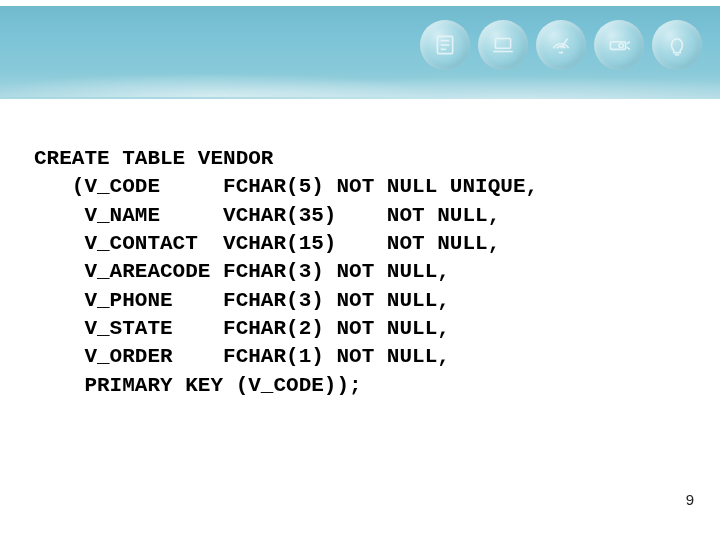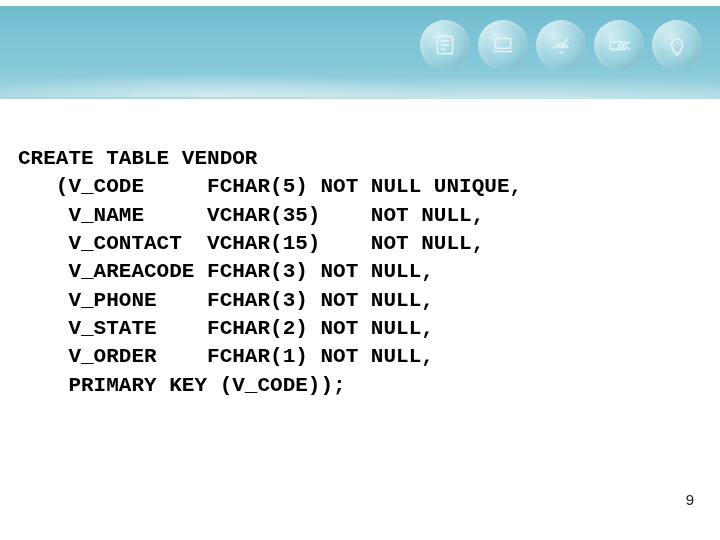--- a/index.html
+++ b/index.html
@@ -75,20 +75,21 @@
   .icon-circle svg {
     width: 26px;
     height: 26px;
     stroke: #e8f5f9;
     stroke-width: 1.5;
     fill: none;
     opacity: 0.9;
   }
   .content-area {
     padding: 40px 18px 0 18px;
+    margin-left: 16px;
   }
   .code-block {
     font-family: "Courier New", Courier, monospace;
     font-size: 21px;
     line-height: 1.35;
     color: #000;
     white-space: pre;
     font-weight: bold;
   }
   .page-number {

